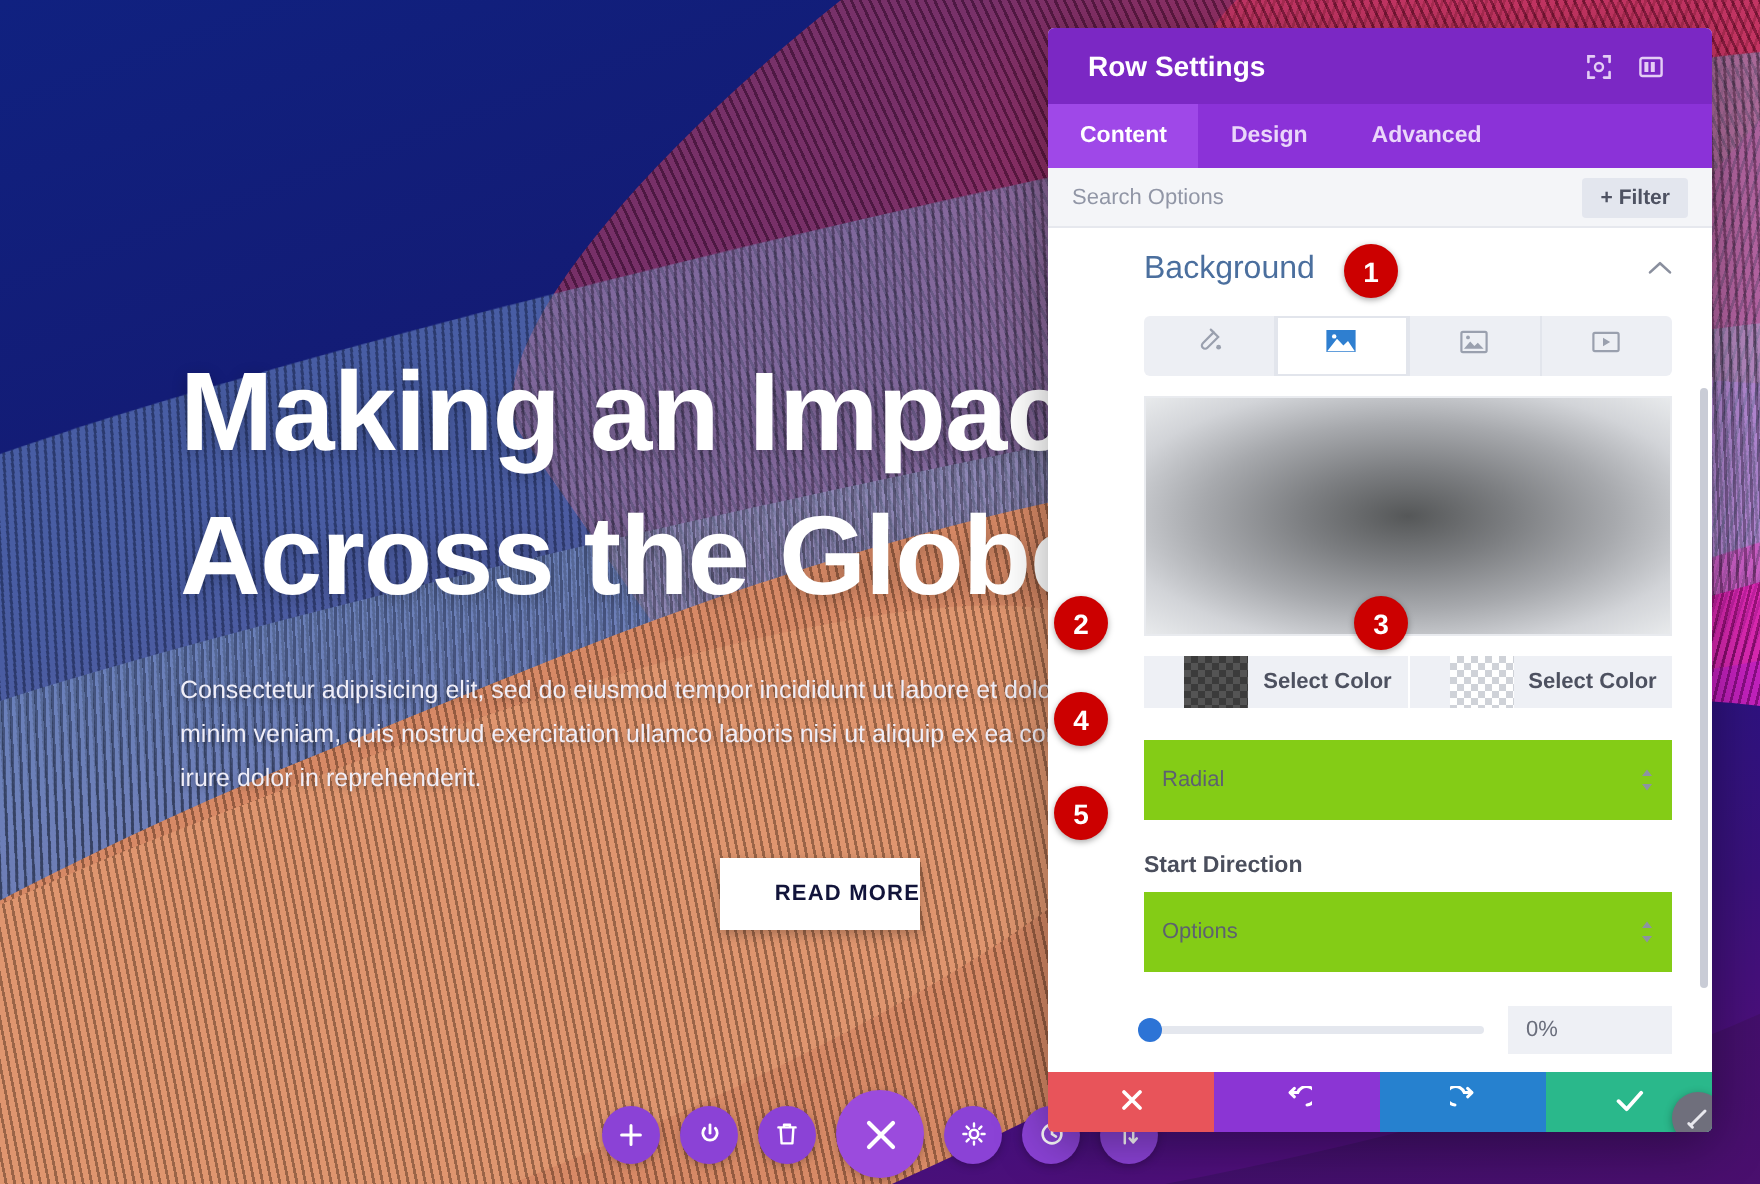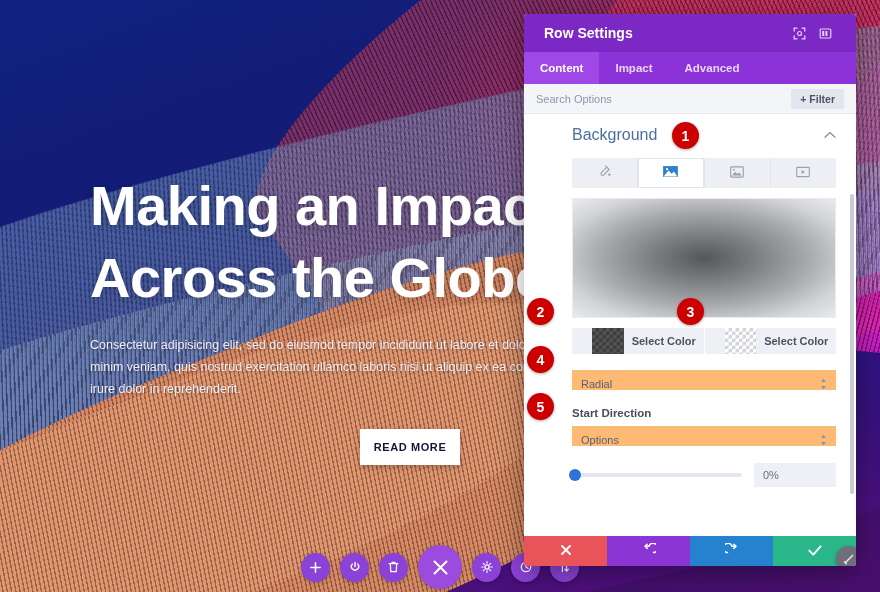--- a/index.html
+++ b/index.html
@@ -110,21 +110,21 @@
   }
   .read-more {
     display: block;
     margin: 28px auto 0;
     width: 100px;
     background: #ffffff;
     color: #12143a;
     font-size: 11px;
     font-weight: bold;
     letter-spacing: 0.6px;
-    text-align: center;
+    text-align: right;
     padding: 12px 0;
     border: none;
     cursor: pointer;
     box-shadow: 0 2px 6px rgba(0,0,0,0.25);
   }
 
   
   .bottom-bar {
     position: absolute; left: 0; right: 0; bottom: 0;
     height: 50px;
@@ -320,23 +320,23 @@
     cursor: pointer;
   }
 
   .field-label {
     font-size: 11.5px;
     font-weight: bold;
     color: #4a4e5c;
     margin-bottom: 7px;
   }
   .select-box {
-    height: 20px;
-    background: #fdba74;
-    display: flex; align-items: flex-end;
+    height: 40px;
+    background: #84cc16;
+    display: flex; align-items: center;
     padding: 0 9px;
     font-size: 11px;
     color: #5d6170;
     cursor: pointer;
     margin-bottom: 17px;
     position: relative;
   }
   .select-box .val { flex: 1; }
   .select-arrows {
     font-size: 8px; color: #8d93a2; line-height: 1.05;
@@ -520,21 +520,21 @@
         <svg width="13" height="13" viewBox="0 0 13 13">
           <rect x="1.2" y="2" width="10.6" height="9" fill="none" stroke="currentColor" stroke-width="1.2" rx="1"></rect>
           <rect x="3.2" y="4" width="2" height="5" fill="currentColor"></rect>
           <rect x="6.4" y="4" width="2" height="5" fill="currentColor"></rect>
         </svg>
       </div>
     </div>
 
     <div class="panel-tabs">
       <div class="tab active">Content</div>
-      <div class="tab">Impact</div>
+      <div class="tab">Design</div>
       <div class="tab">Advanced</div>
     </div>
 
     <div class="search-row">
       <input class="search-input" type="text" placeholder="Search Options" style="">
       <button class="filter-btn">+ Filter</button>
     </div>
 
     <div class="panel-body">
       <div class="panel-scroll">

